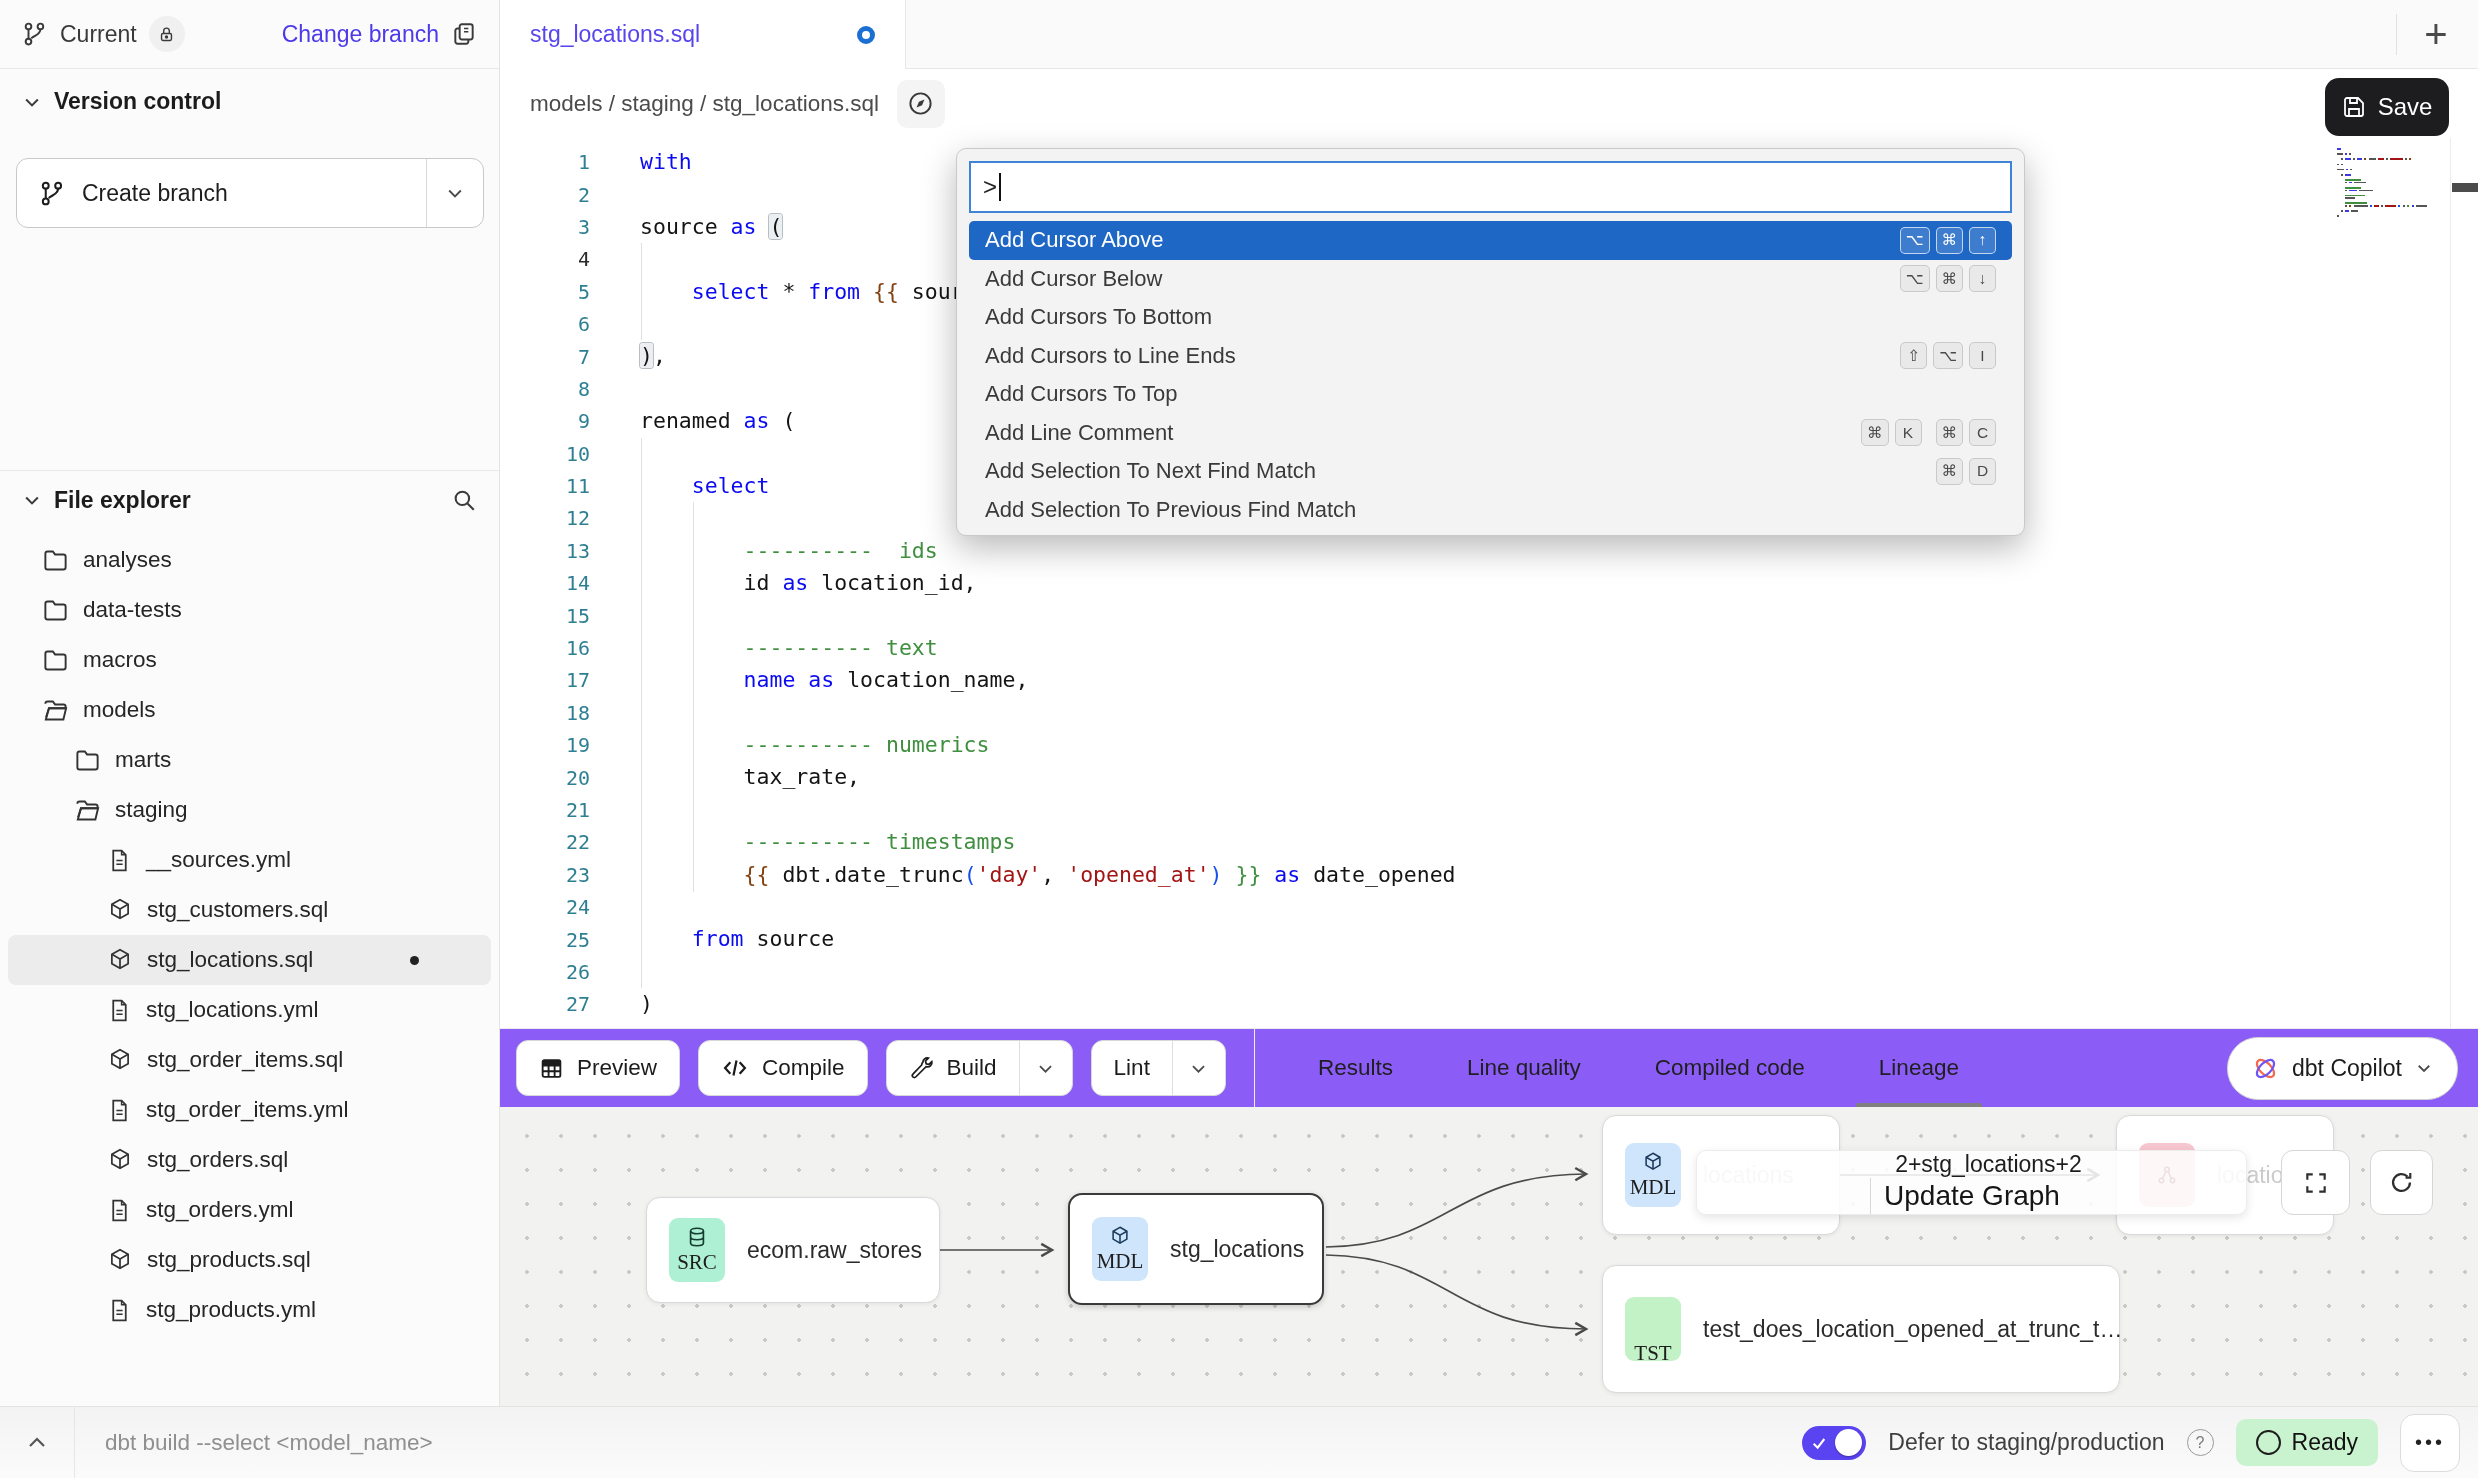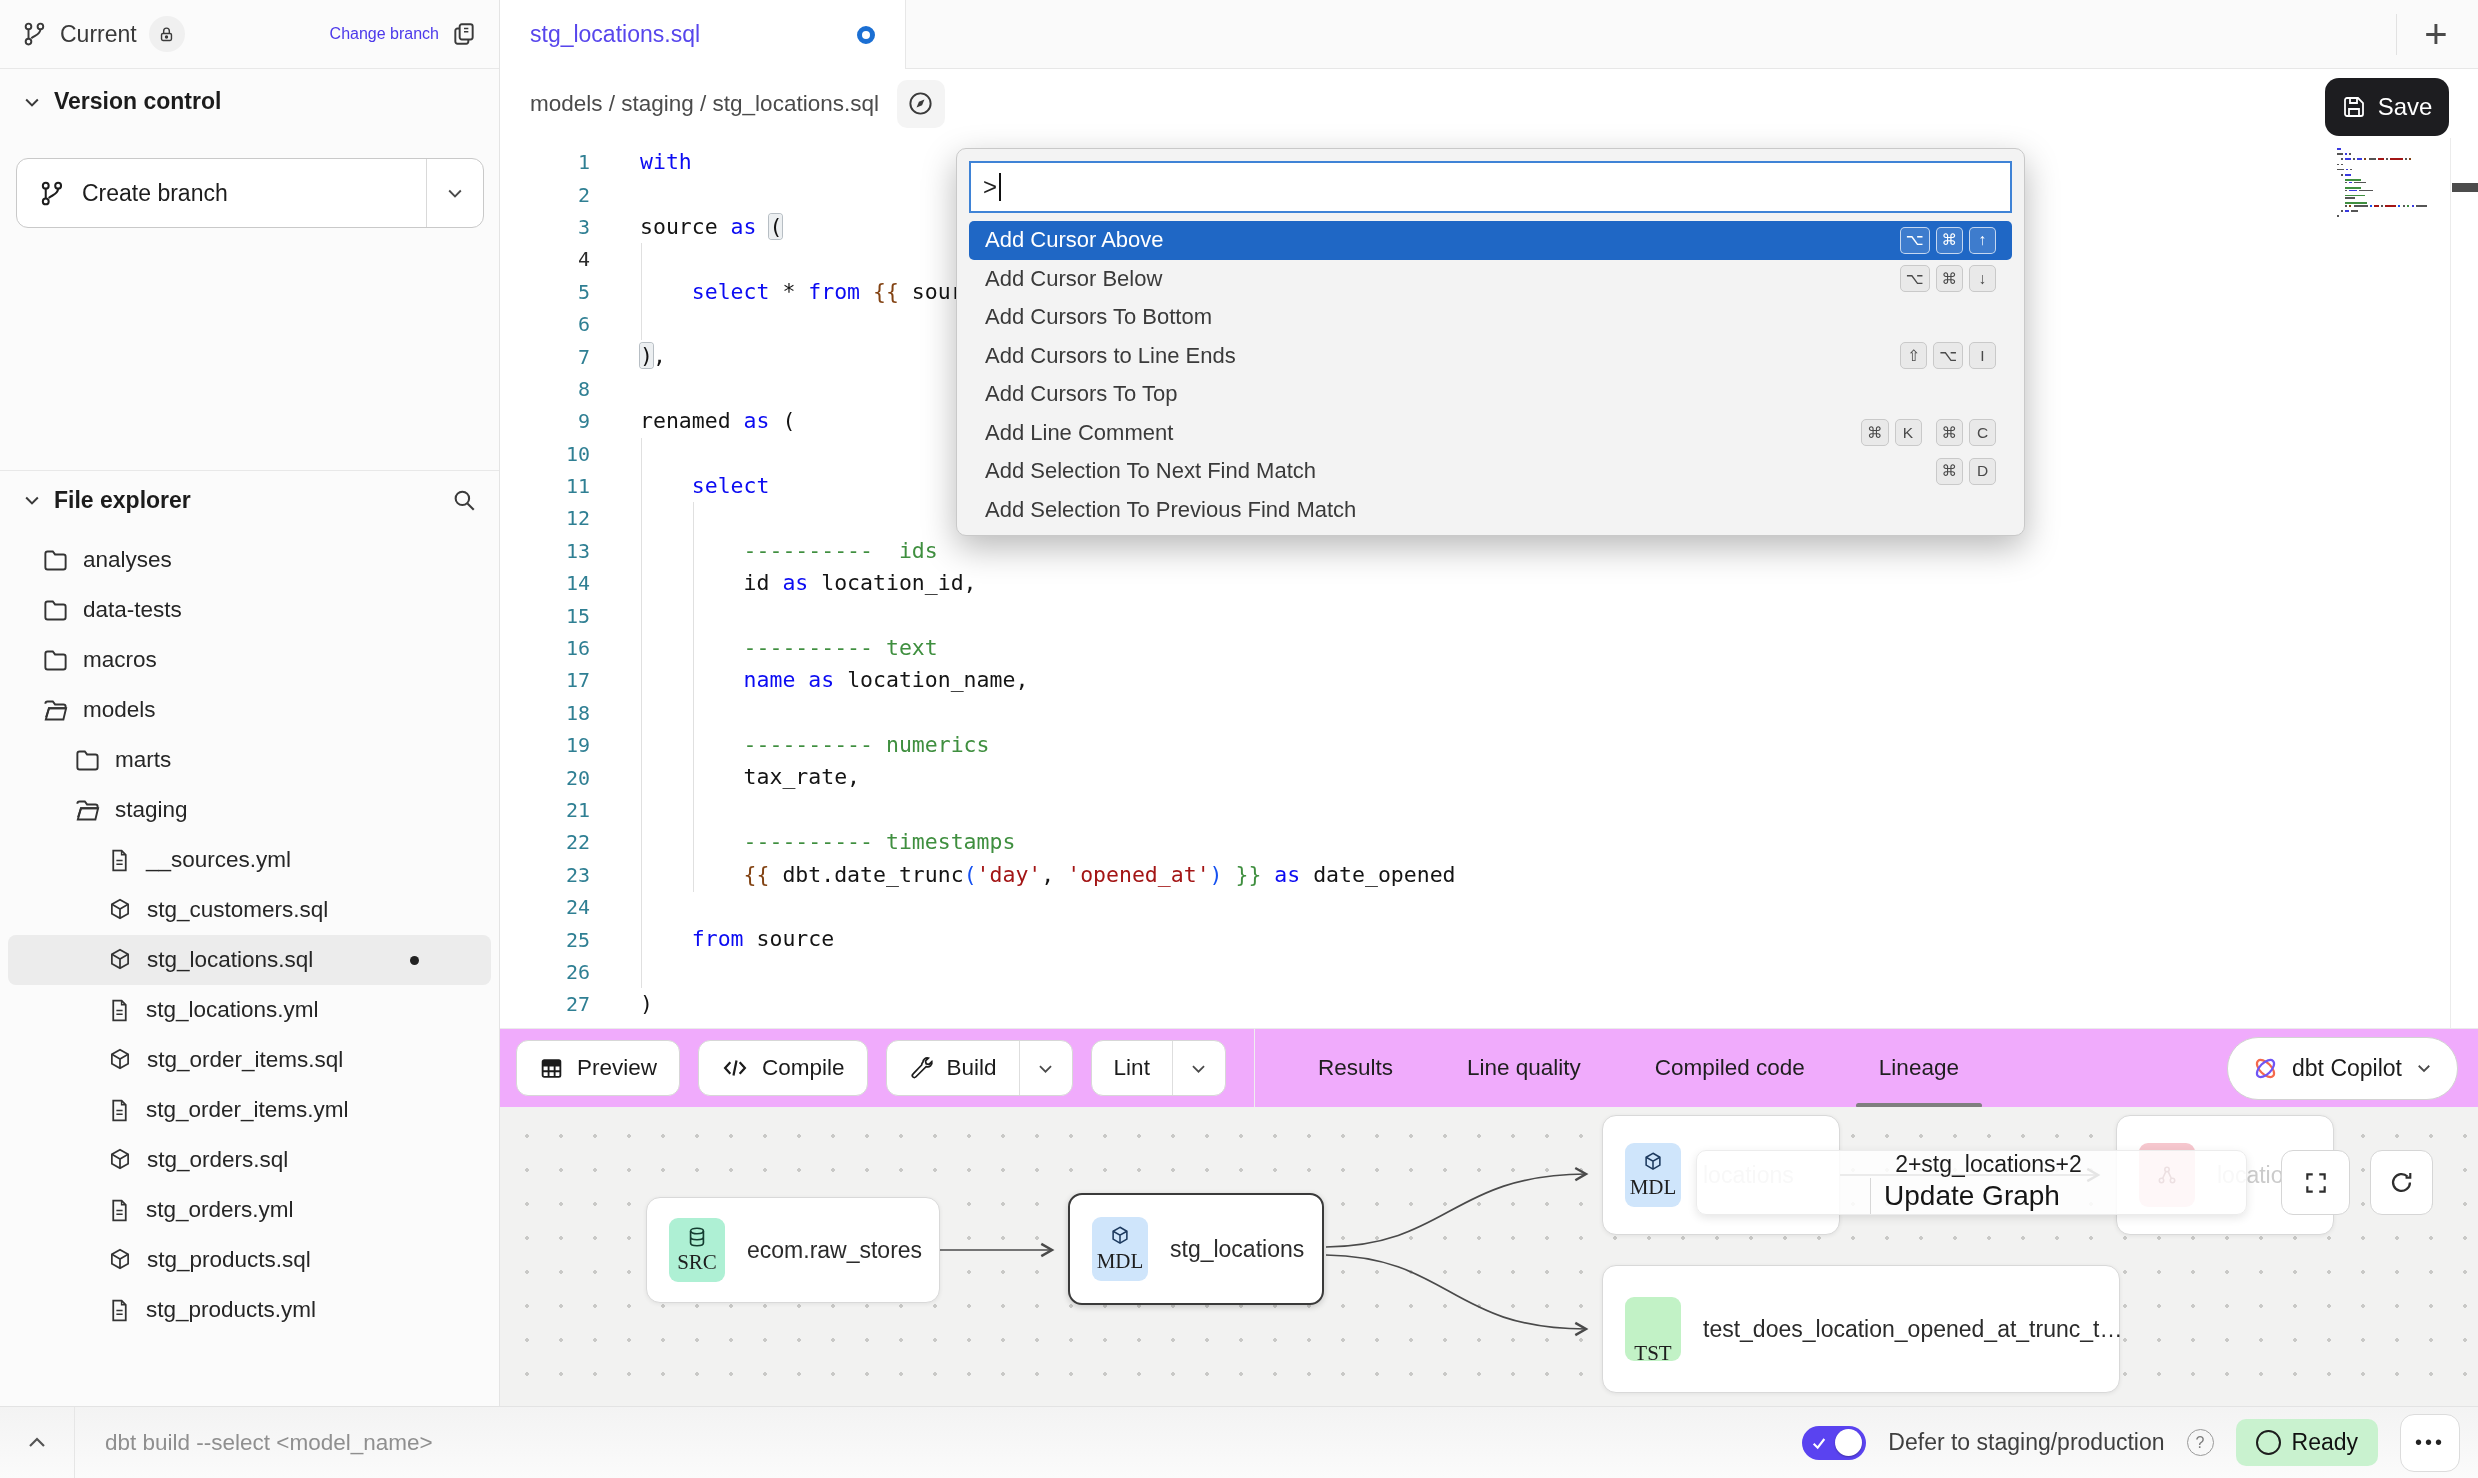--- a/index.html
+++ b/index.html
@@ -6,21 +6,21 @@
   body{font-family:"Liberation Sans",sans-serif;color:#1e1e1e;}
   #app{position:relative;width:2478px;height:1478px;background:#fff;overflow:hidden;}
   svg{display:block;}
 
   
   .sidebar{position:absolute;left:0;top:0;width:500px;height:1406px;background:#fbfbfb;border-right:1px solid #e4e4e4;box-sizing:border-box;}
   .branchbar{position:absolute;top:0;left:0;right:0;height:69px;border-bottom:1px solid #e8e8e8;display:flex;align-items:center;padding:0 22px;gap:12px;box-sizing:border-box;}
   .branchbar .blabel{font-size:23px;color:#3a3a3a;}
   .lockpill{width:36px;height:36px;border-radius:50%;background:#f0f0f0;display:flex;align-items:center;justify-content:center;}
   .spacer{flex:1;}
-  .changebranch{font-size:16px;color:#4c39ea;font-weight:500;}
+  .changebranch{font-size:23px;color:#4c39ea;font-weight:500;}
   .vc-head{position:absolute;top:88px;left:22px;display:flex;align-items:center;gap:12px;}
   .sec-title{font-size:23px;font-weight:700;color:#1c1c1c;}
   .createbranch{position:absolute;top:158px;left:16px;width:468px;height:70px;background:#fff;border:1.5px solid #c9c9c9;border-radius:12px;display:flex;align-items:center;box-sizing:border-box;}
   .createbranch .main{flex:1;display:flex;align-items:center;gap:16px;padding-left:22px;font-size:23px;color:#1d1d1d;}
   .createbranch .chev{width:56px;align-self:stretch;border-left:1px solid #d9d9d9;display:flex;align-items:center;justify-content:center;}
   .fe-sec{position:absolute;top:470px;left:0;right:0;bottom:0;border-top:1px solid #e8e8e8;}
   .fe-head{height:58px;display:flex;align-items:center;gap:12px;padding:0 22px;}
   .fe-head .sicon{margin-left:auto;}
   #file-tree{position:absolute;top:64px;left:0;right:0;bottom:0;overflow:hidden;}
   .tree-row{display:flex;align-items:center;gap:14px;height:50px;margin:0 8px;border-radius:8px;font-size:22.5px;color:#262626;box-sizing:border-box;}
@@ -66,21 +66,21 @@
   .pal-list{margin-top:8px;}
   .pal-row{height:38.5px;display:flex;align-items:center;padding:0 16px;border-radius:5px;color:#3a3a3a;font-size:22px;}
   .pal-row.sel{background:#1f67c5;color:#fff;}
   .pal-keys{margin-left:auto;display:flex;gap:14px;}
   .chord{display:flex;gap:6px;}
   .key{min-width:27px;height:27px;padding:0 5px;border-radius:5px;background:#e9e9e9;border:1px solid #c9c9c9;color:#4a4a4a;font-size:15.5px;display:flex;align-items:center;justify-content:center;box-sizing:border-box;}
   .pal-row.sel .key{background:rgba(255,255,255,.14);border-color:rgba(255,255,255,.7);color:#fff;}
   .pal-cut{height:10px;overflow:hidden;color:#9b9b9b;padding:0 16px;font-size:22px;line-height:26px;margin-top:2px;}
 
   
-  .resbar{position:absolute;left:500px;top:1028px;width:1978px;height:79px;background:#f0abfc;border-top:1px solid #ebebeb;display:flex;align-items:center;padding-left:16px;box-sizing:border-box;}
+  .resbar{position:absolute;left:500px;top:1028px;width:1978px;height:79px;background:#8b5cf6;border-top:1px solid #ebebeb;display:flex;align-items:center;padding-left:16px;box-sizing:border-box;}
   .rbtn{height:54px;border:1.5px solid #d7d7d7;border-radius:12px;background:#fff;display:flex;align-items:center;font-size:22.5px;color:#1c1c1c;margin-right:18px;overflow:hidden;}
   .rbtn .bmain{display:flex;align-items:center;gap:13px;padding:0 22px;height:100%;}
   .rbtn .bchev{width:52px;height:100%;border-left:1px solid #dedede;display:flex;align-items:center;justify-content:center;}
   .res-div{width:1px;height:79px;background:#efefef;margin:0 26px 0 10px;}
   .rtab{position:relative;height:79px;display:flex;align-items:center;padding:0 37px;font-size:22.5px;color:#1f1f1f;}
   .rtab.active::after{content:"";position:absolute;left:14px;right:14px;bottom:0;height:5px;background:#7f7f7f;border-radius:3px;}
   .copilot{margin-left:auto;margin-right:20px;height:61px;border:1.5px solid #d2d2d2;border-radius:31px;background:#fff;display:flex;align-items:center;gap:13px;padding:0 24px;font-size:23px;color:#1c1c1c;}
 
   
   .canvas{position:absolute;left:500px;top:1107px;width:1978px;height:299px;background:#f2f2f1;background-image:radial-gradient(#c9c9c7 1.6px,transparent 1.6px);background-size:34px 34px;background-position:10px 12px;overflow:hidden;}

